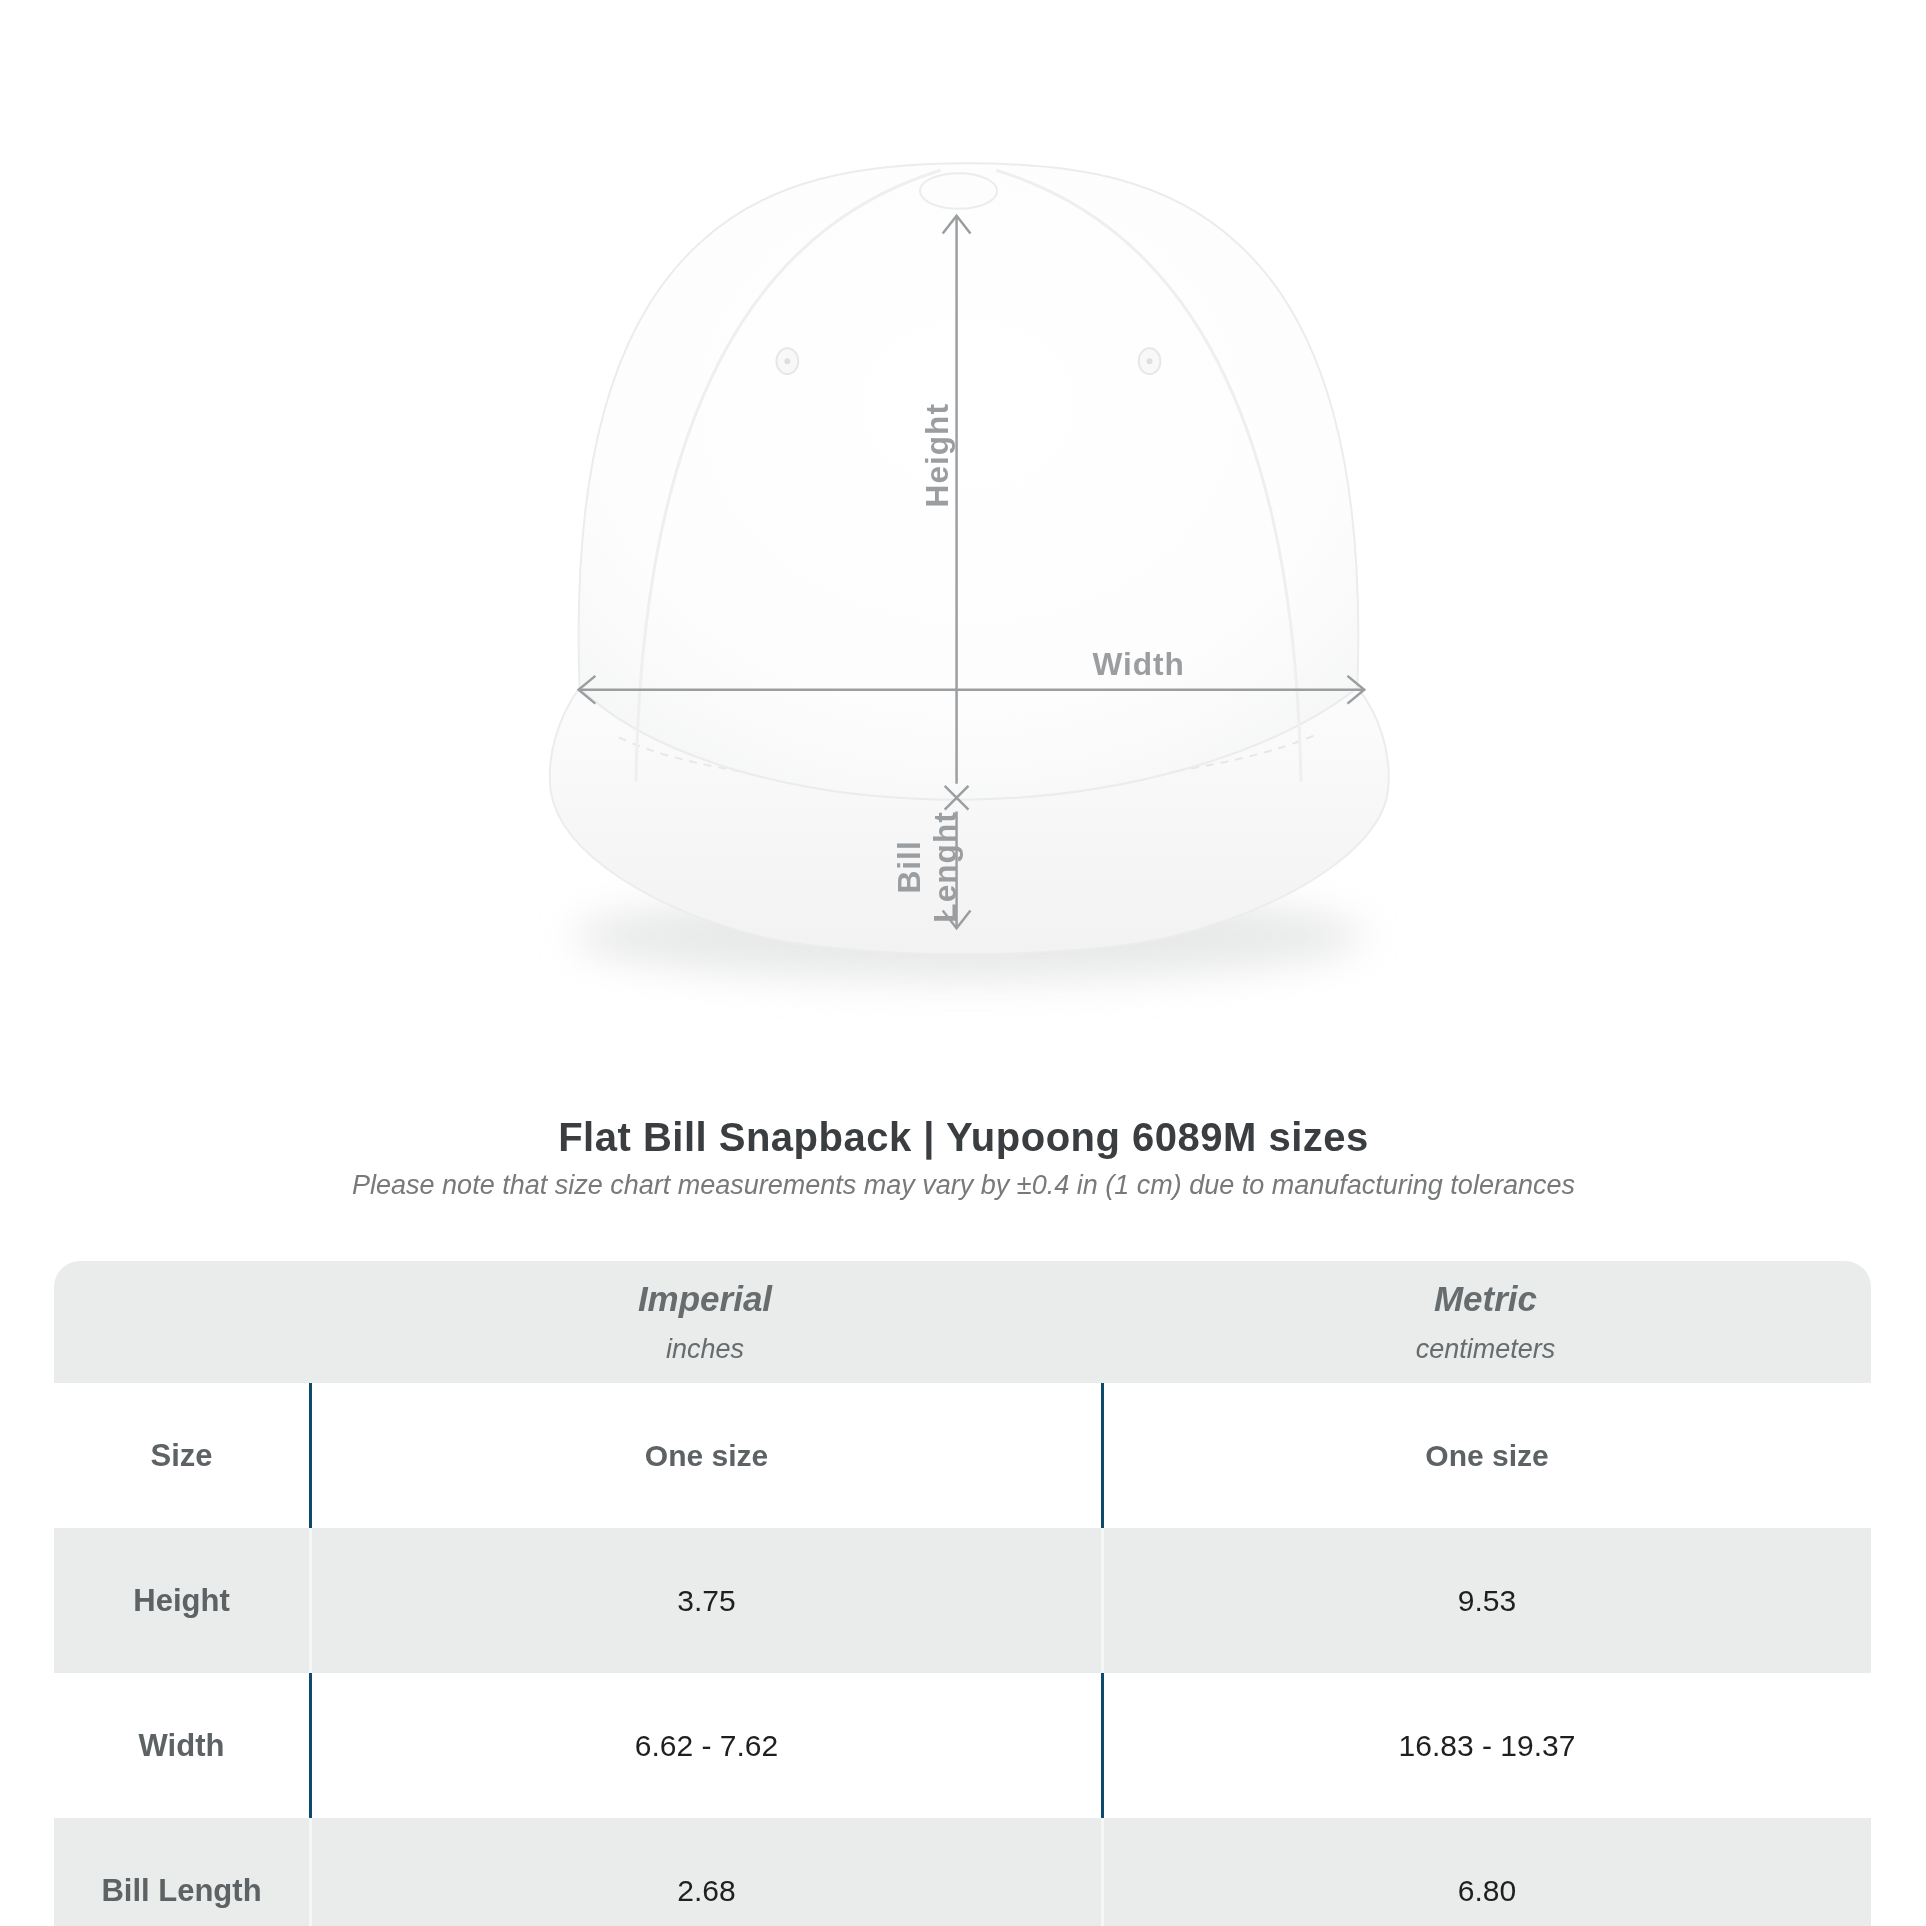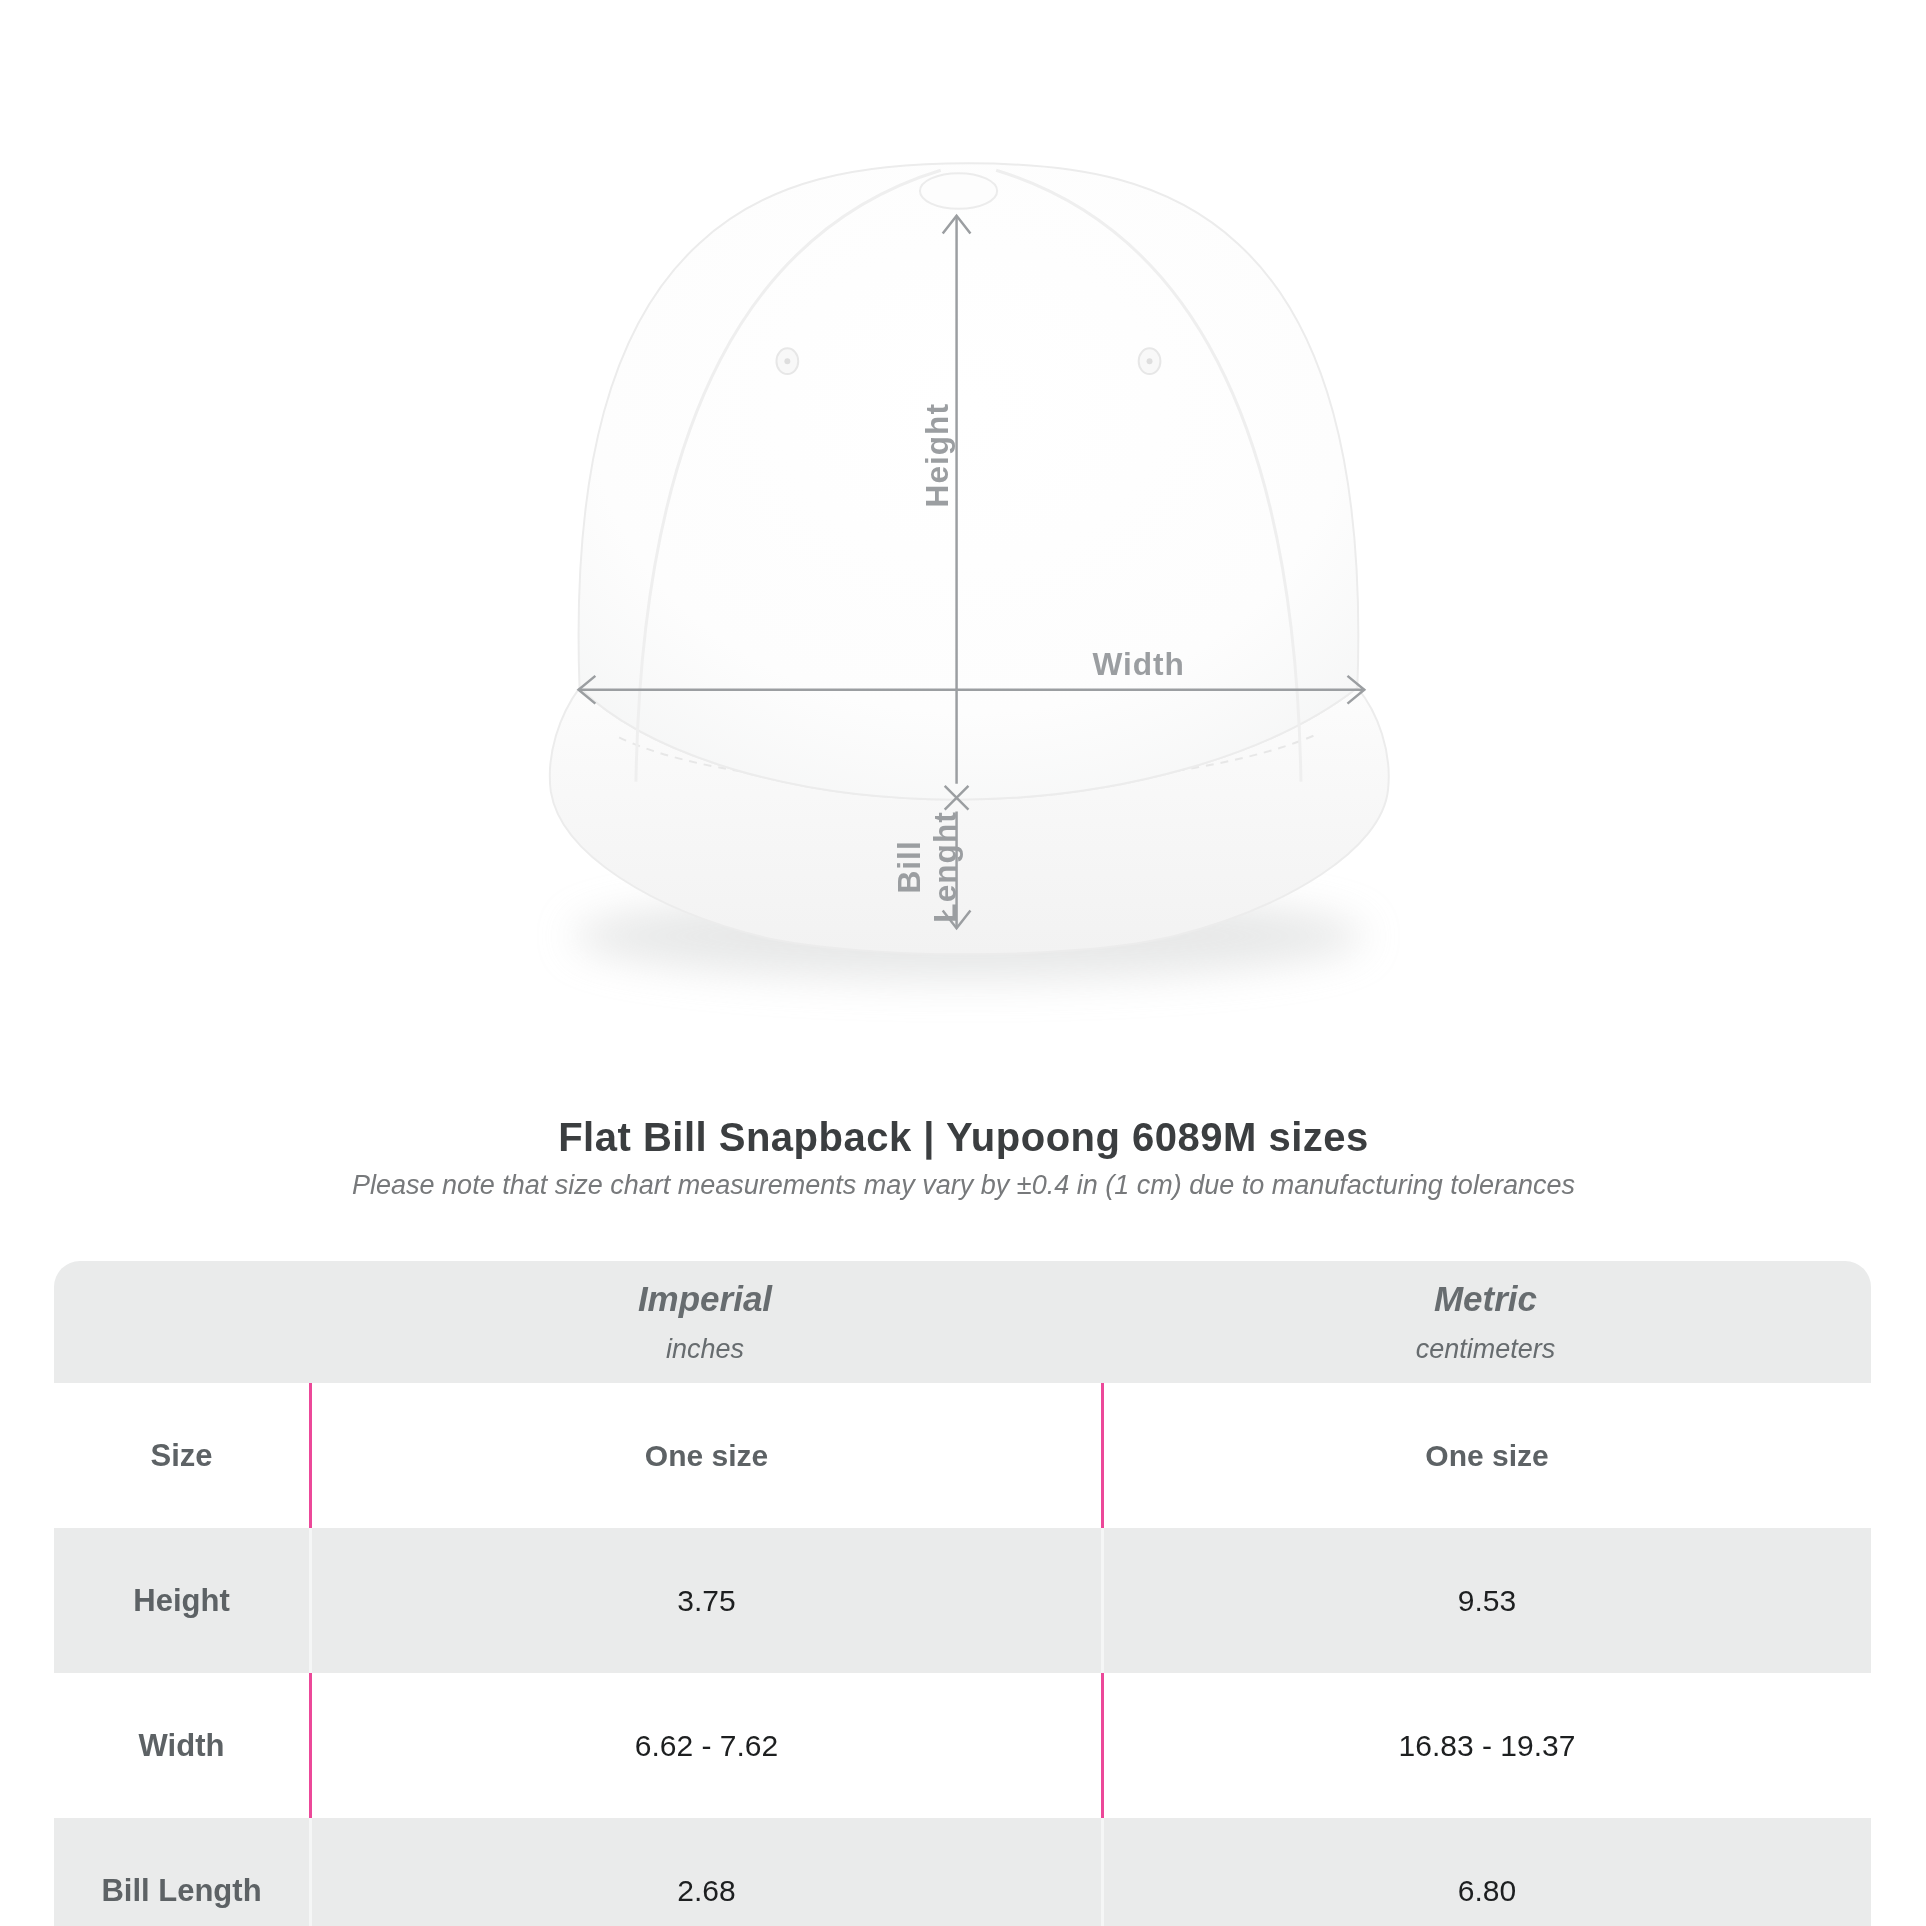--- a/index.html
+++ b/index.html
@@ -24,21 +24,21 @@
   .st-header{height:122px;background:#eaebeb;border-radius:26px 26px 0 0;
              display:grid;grid-template-columns:255px 792px 769px;}
   .hcell{display:flex;flex-direction:column;justify-content:center;align-items:center;}
   .hname{font-size:35px;font-weight:bold;font-style:italic;color:#676c6f;}
   .hunit{font-size:27px;font-style:italic;color:#676c6f;margin-top:15px;}
 
   .st-row{height:145px;display:grid;grid-template-columns:255px 792px 769px;}
   .st-row.gray{background:#eaebeb;}
   .st-row.last{border-radius:0 0 26px 26px;}
   .cell{display:flex;align-items:center;justify-content:center;}
-  .st-row .cell + .cell{border-left:3px solid #ec4899;}
+  .st-row .cell + .cell{border-left:3px solid #0c4a6e;}
   .st-row.gray .cell + .cell{border-left-color:#f5f6f6;}
   .row-label{font-weight:bold;font-size:31px;color:#5d6265;}
   .val{font-size:30px;color:#1d1f20;}
   .val.boldval{font-weight:bold;color:#5d6265;}
 </style>
 </head>
 <body>
 
 <div class="stage">
 

